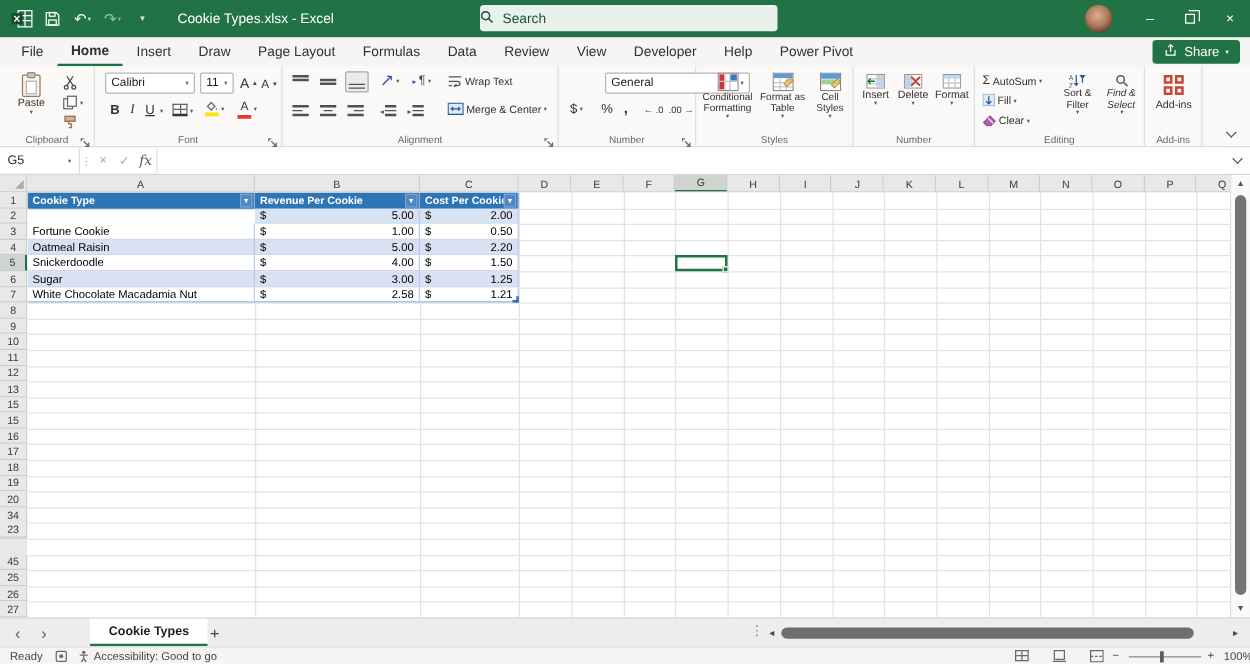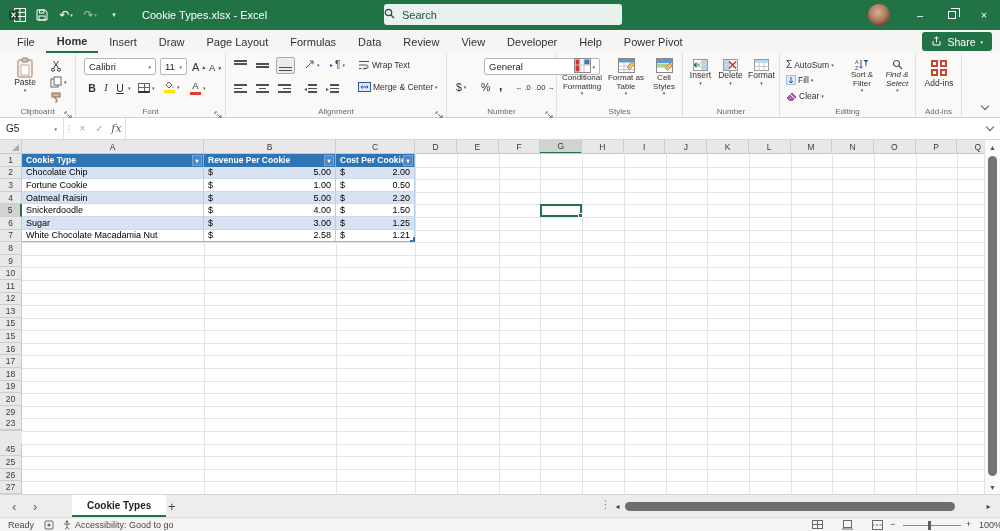--- a/index.html
+++ b/index.html
@@ -564,21 +564,21 @@
     <div class="rowhdr" style="top: 125.926px; height: 12.5926px;">11</div>
     <div class="rowhdr" style="top: 138.519px; height: 12.5926px;">12</div>
     <div class="rowhdr" style="top: 151.111px; height: 12.5926px;">13</div>
     <div class="rowhdr" style="top: 163.704px; height: 12.5926px;">15</div>
     <div class="rowhdr" style="top: 176.296px; height: 12.5926px;">15</div>
     <div class="rowhdr" style="top: 188.889px; height: 12.5926px;">16</div>
     <div class="rowhdr" style="top: 201.481px; height: 12.5926px;">17</div>
     <div class="rowhdr" style="top: 214.074px; height: 12.5926px;">18</div>
     <div class="rowhdr" style="top: 226.667px; height: 12.5926px;">19</div>
     <div class="rowhdr" style="top: 239.259px; height: 12.5926px;">20</div>
-    <div class="rowhdr" style="top: 251.852px; height: 12.5926px;">29</div>
+    <div class="rowhdr" style="top: 251.852px; height: 12.5926px;">34</div>
     <div class="rowhdr" style="top: 264.444px; height: 12.5926px;">22</div>
     <div class="rowhdr" style="top: 263px; height: 12.5926px;">23</div>
     <div class="rowhdr" style="top: 289.63px; height: 12.5926px;">45</div>
     <div class="rowhdr" style="top: 302.222px; height: 12.5926px;">25</div>
     <div class="rowhdr" style="top: 314.815px; height: 12.5926px;">26</div>
     <div class="rowhdr" style="top: 327.407px; height: 12.5926px;">27</div>
   </div>
 <div id="grid">
   <div id="gridlines">
       <div class="vline" style="left: 182px;"></div>
@@ -630,21 +630,20 @@
         <div class="filterbtn">▾</div>
       </div>
       <div class="th" style="left: 182px; top: 0px; width: 132px; height: 12.5926px;">
         <span>Revenue Per Cookie</span>
         <div class="filterbtn">▾</div>
       </div>
       <div class="th" style="left: 314px; top: 0px; width: 79px; height: 12.5926px;">
         <span>Cost Per Cookie</span>
         <div class="filterbtn">▾</div>
       </div>
-      <div class="tc band" style="left: 0px; top: 12.5926px; width: 182px; height: 12.5926px;">Chocolate Chip</div>
       <div class="tc band money" style="left: 182px; top: 12.5926px; width: 132px; height: 12.5926px;">
         <span>$</span>
         <span>5.00</span>
       </div>
       <div class="tc band money" style="left: 314px; top: 12.5926px; width: 79px; height: 12.5926px;">
         <span>$</span>
         <span>2.00</span>
       </div>
       <div class="tc" style="left: 0px; top: 25.1852px; width: 182px; height: 12.5926px;">Fortune Cookie</div>
       <div class="tc money" style="left: 182px; top: 25.1852px; width: 132px; height: 12.5926px;">

